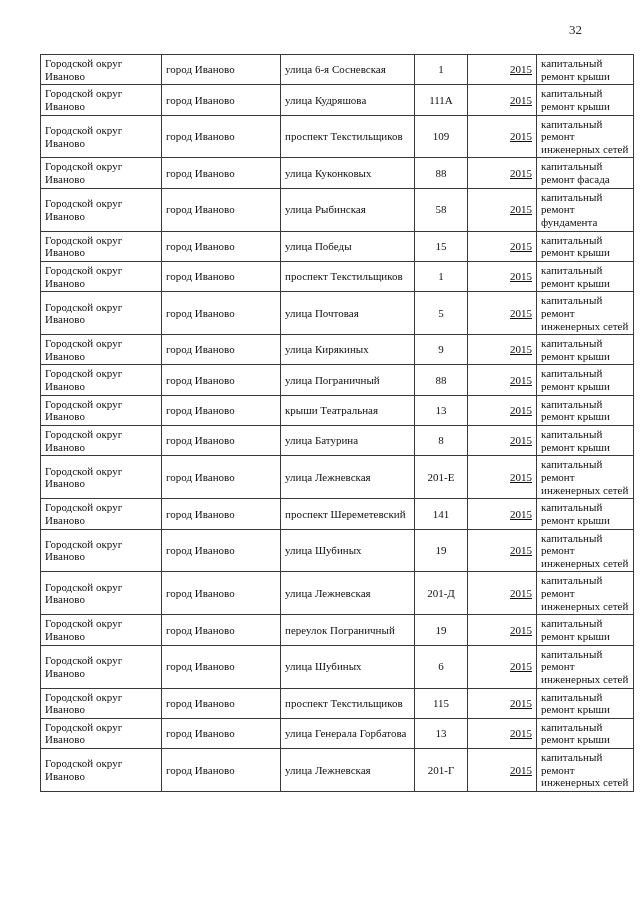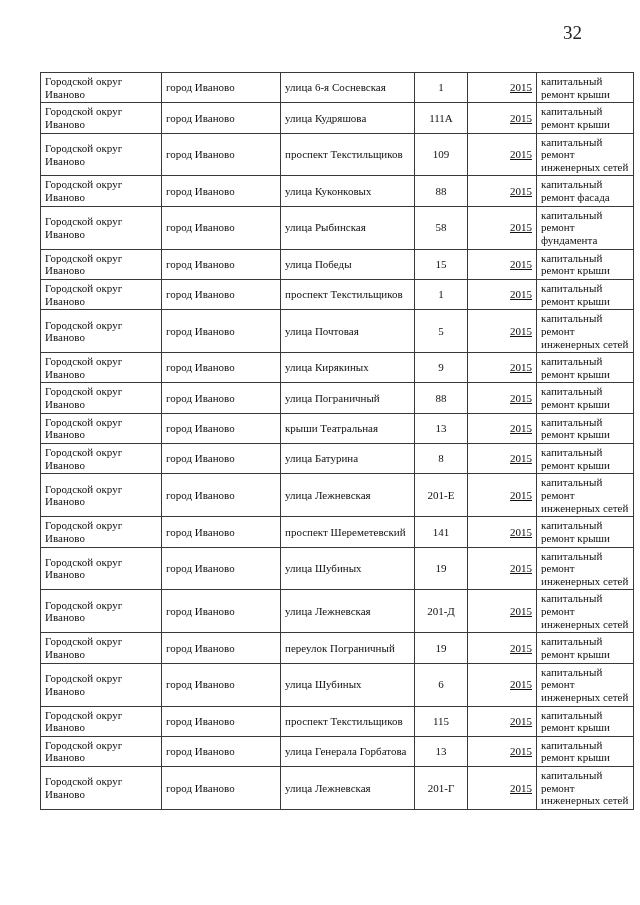--- a/index.html
+++ b/index.html
@@ -13,26 +13,26 @@
     position: relative;
     width: 640px;
     height: 905px;
     background: #ffffff;
     overflow: hidden;
   }
   .page-number {
     position: absolute;
     top: 22px;
     right: 58px;
-    font-size: 19px;
+    font-size: 13px;
     color: #222;
   }
   table.repair-table {
     position: absolute;
-    top: 72px;
+    top: 54px;
     left: 40px;
     border-collapse: collapse;
     table-layout: fixed;
     width: 587px;
     padding-left: 48px;
   }
   table.repair-table td {
     border: 1px solid #3a3a3a;
     font-size: 11px;
     line-height: 1.15;

